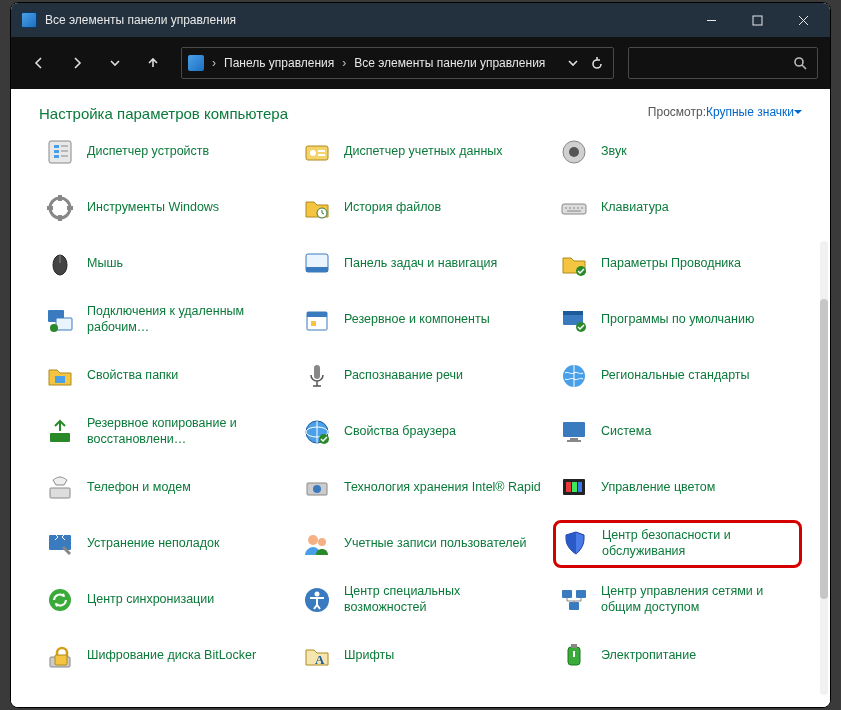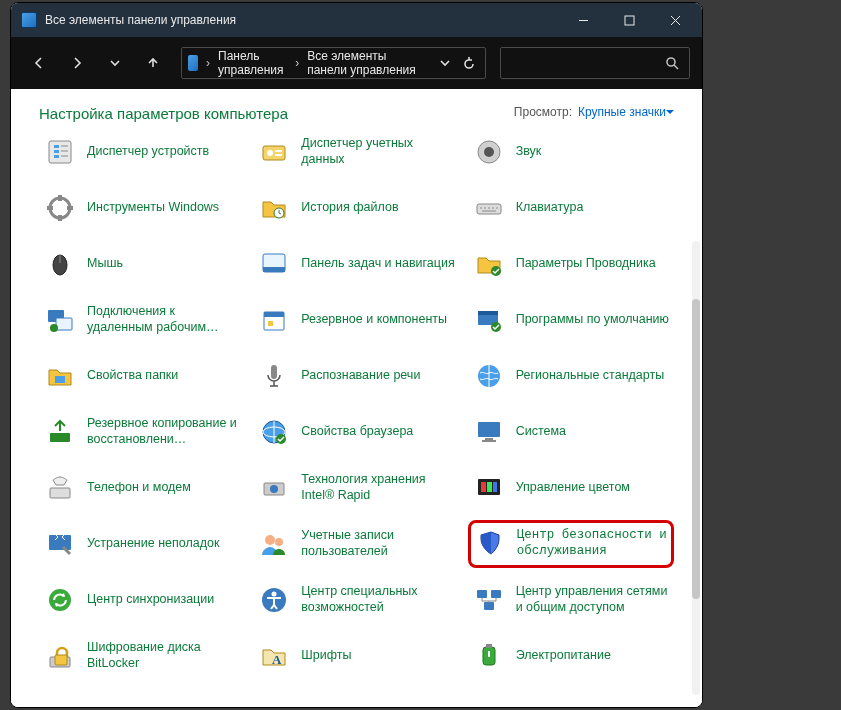--- a/index.html
+++ b/index.html
@@ -22,21 +22,21 @@
     font-size: 13px;
     color: #222;
     width: 841px;
     height: 710px;
     overflow: hidden;
   }
 
   .window {
     position: absolute;
     left: 10px; top: 2px;
-    width: 693px; height: 706px;
+    width: 821px; height: 706px;
     background: var(--content-bg);
     border: 1px solid #000;
     border-radius: 8px;
     overflow: hidden;
     display: flex;
     flex-direction: column;
   }
 
   
   .titlebar {
@@ -131,21 +131,20 @@
     margin-bottom: 6px;
   }
   .hdr-title {
     color: var(--link);
     font-size: 15px;
     flex: 1;
   }
   .view-label {
     color: var(--label);
     font-size: 12px;
-    margin-right: 6px;
     padding-left: 18px;
   }
   .view-value {
     color: var(--link-blue);
     font-size: 12px;
     display: flex; align-items: center; gap: 0;
   }
   .view-value svg { width: 8px; height: 8px; fill: var(--link-blue); }
 
   
@@ -172,21 +171,20 @@
   }
   .cp-item .lbl {
     color: var(--link);
     font-size: 12.5px;
     line-height: 1.25;
   }
   .cp-item.highlight {
     border: 3px solid var(--hl);
     border-radius: 8px;
     padding: 3px 2px;
-    font-family: Liberation Mono, monospace;
   }
   .cp-item.highlight .lbl { color: var(--link); }
 
   
   .scrollbar {
     position: absolute;
     right: 2px; top: 152px; bottom: 12px;
     width: 8px;
     background: #f1f1f1;
     border-radius: 4px;

